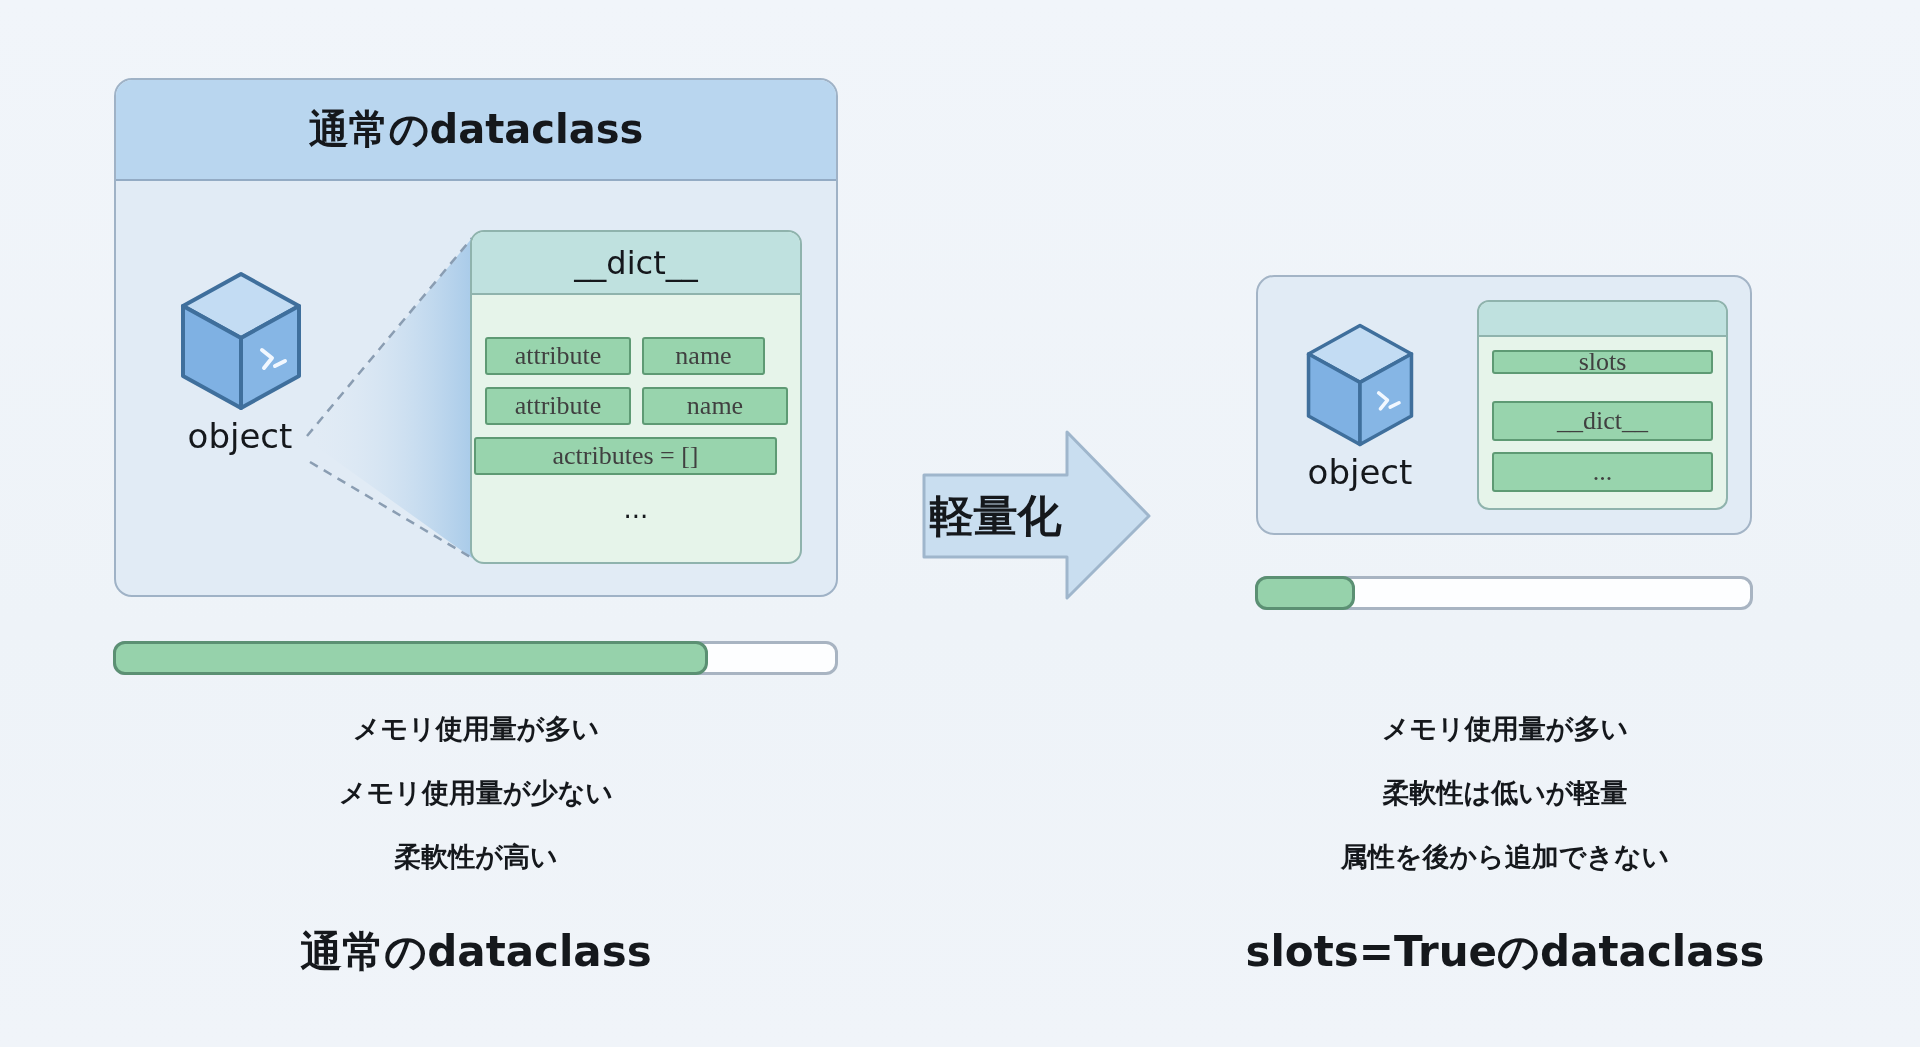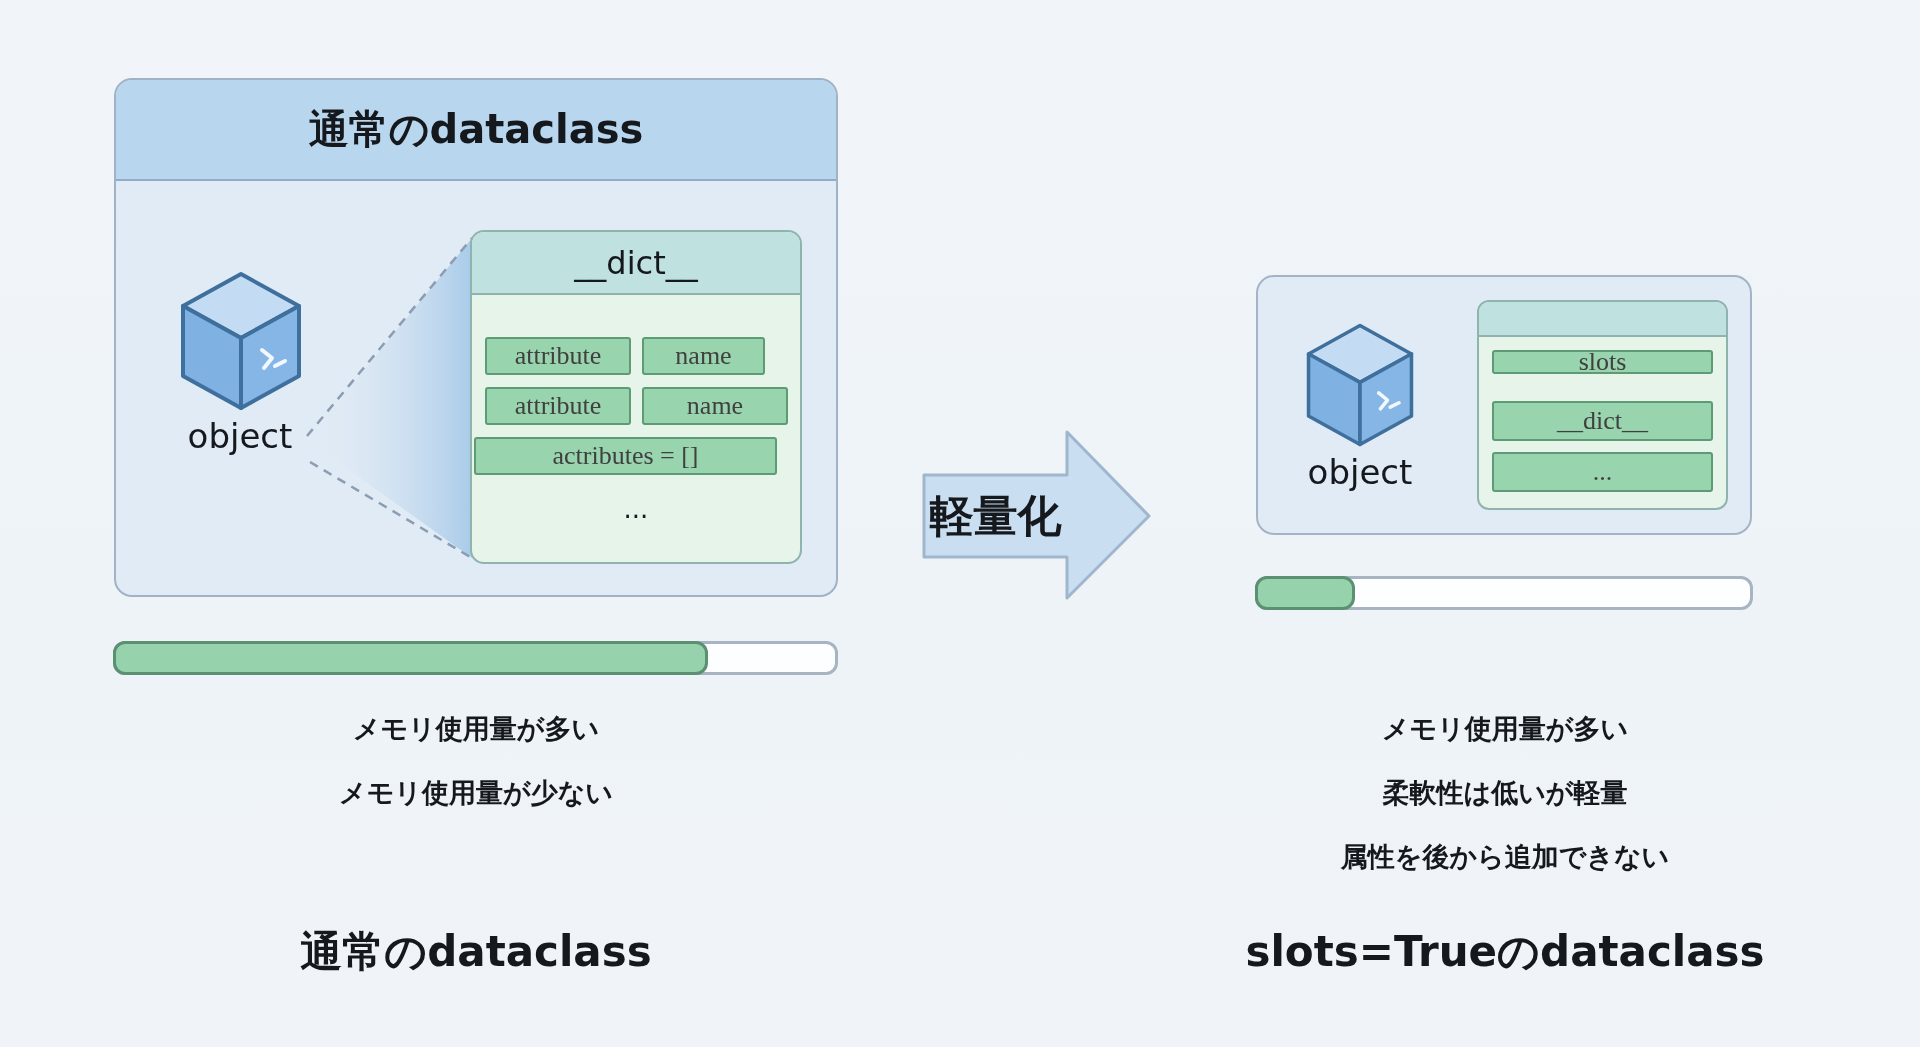--- a/index.html
+++ b/index.html
@@ -119,20 +119,21 @@
   <div class="abs dots" style="left:0;right:0;top:262px">...</div>
 </div>
 
 <div class="abs bar" id="bar-left" style="left:113px;top:641px;width:725px">
   <div class="bar-fill" id="bar-left-fill" style="width: 595px;"></div>
 </div>
 
 <div class="abs desc" style="left:114px;top:697px;width:724px">
   <div>メモリ使用量が多い</div>
   <div>メモリ使用量が少ない</div>
+  <div>柔軟性が高い</div>
 </div>
 <div class="abs caption" style="left:114px;top:924px;width:724px">通常のdataclass</div>
 
 <svg class="abs" style="left:920px;top:428px;width:234px;height:174px" viewBox="0 0 234 174">
   <polygon points="4,47 147,47 147,4 229,88 147,170 147,129 4,129" fill="#c9def0" stroke="#9fb6cc" stroke-width="3" stroke-linejoin="round"></polygon>
 </svg>
 <div class="abs arrow-label">軽量化</div>
 
 <div class="abs panel-right"></div>
 

